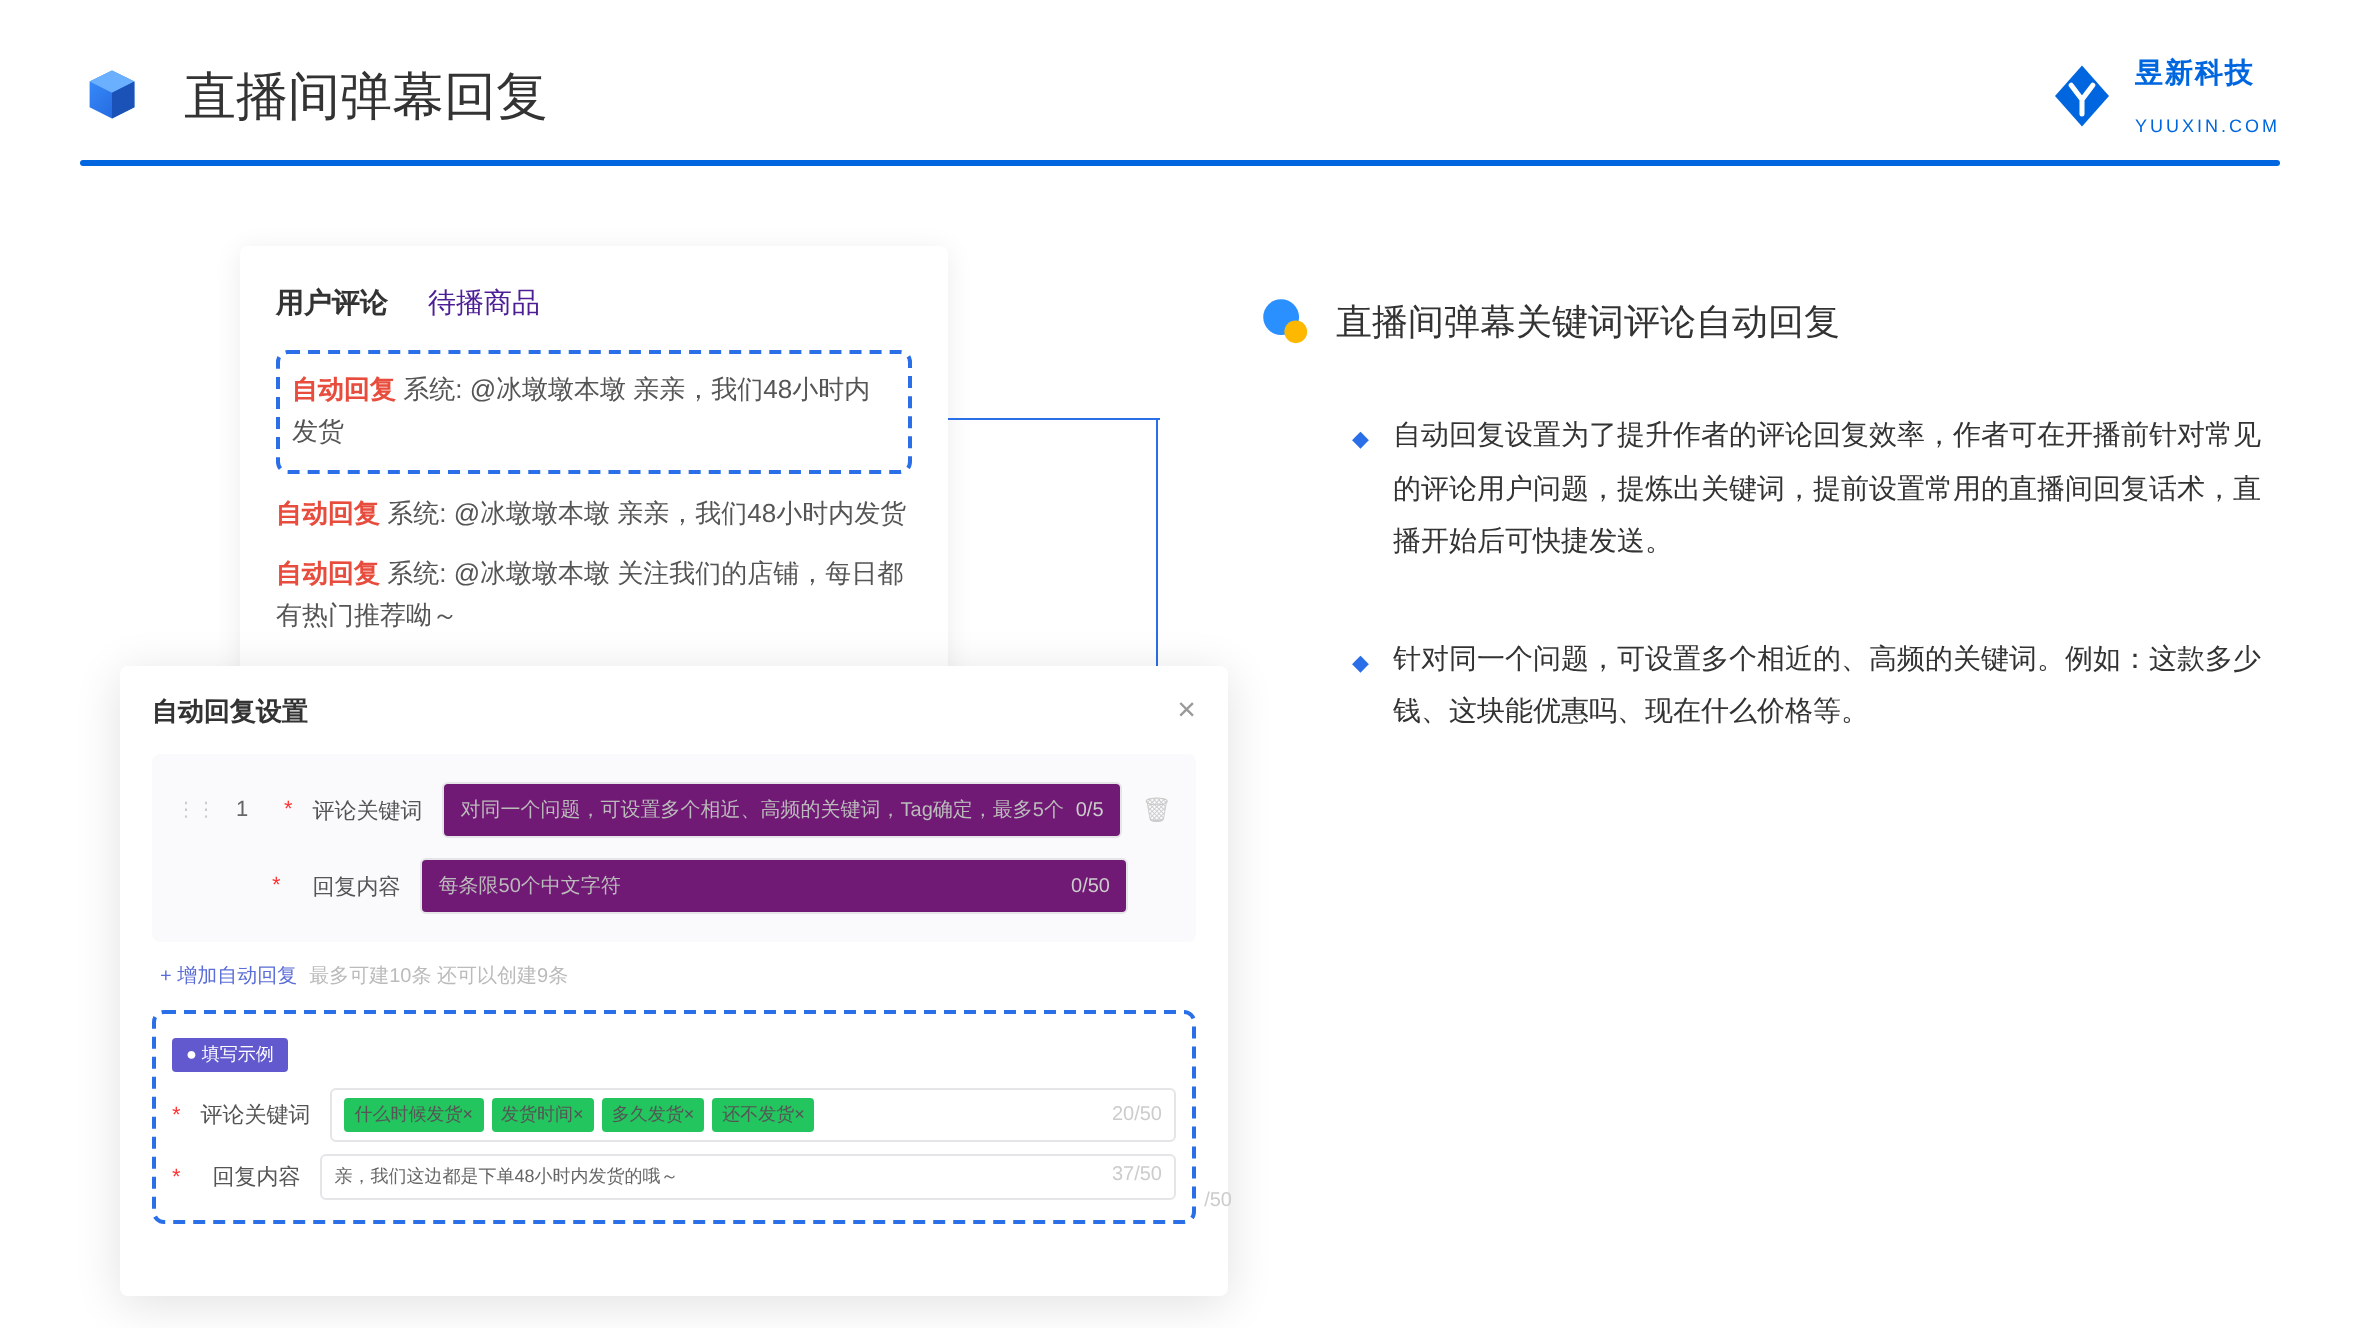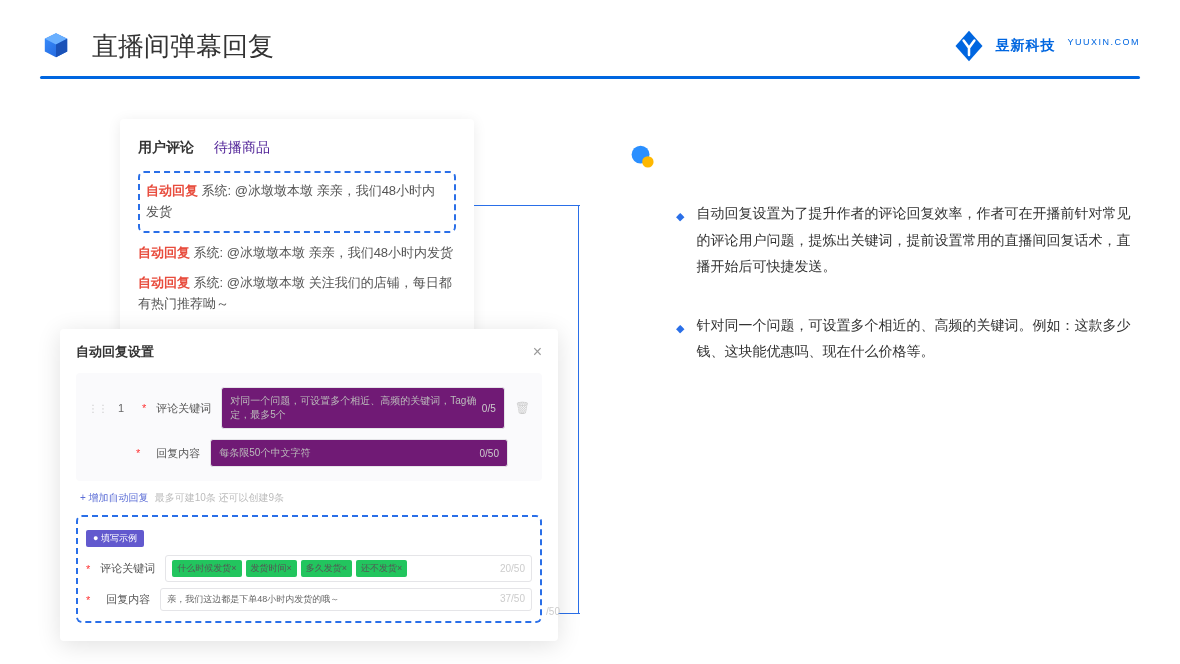--- a/index.html
+++ b/index.html
@@ -4,41 +4,41 @@
 <style>
 * { margin: 0; padding: 0; box-sizing: border-box; }
 body { font-family: "Microsoft YaHei", sans-serif; background: #fff; width: 1180px; height: 664px; position: relative; overflow: hidden; }
 
 
 .header { display: flex; align-items: center; padding: 28px 40px 0 40px; }
 .header-icon { width: 32px; height: 32px; margin-right: 20px; }
 .header-title { font-size: 26px; color: #333; font-weight: 500; }
 .header-logo { margin-left: auto; display: flex; align-items: center; gap: 8px; }
 .logo-mark { width: 36px; height: 36px; }
-.logo-text { display: flex; flex-direction: row; gap: 12px; }
+.logo-text { display: flex; flex-direction: column; gap: 12px; }
 .logo-cn { font-size: 14px; color: #0066e0; font-weight: 600; letter-spacing: 1px; }
 .logo-en { font-size: 9px; color: #0066e0; letter-spacing: 1.5px; }
 .divider { height: 3px; background: #0066e0; margin: 12px 40px 0 40px; border-radius: 2px; }
 
 
 .content { display: flex; padding: 40px 40px 20px 60px; gap: 60px; }
 .left { position: relative; width: 510px; height: 490px; }
 
 
 .comments-panel { position: absolute; top: 0; left: 60px; width: 354px; background: #fff; box-shadow: 0 2px 14px rgba(0,0,0,0.08); border-radius: 4px; padding: 20px 18px 14px 18px; }
 .tabs { display: flex; gap: 20px; font-size: 14px; margin-bottom: 14px; }
 .tab-active { color: #333; font-weight: 700; }
 .tab-inactive { color: #4c1d95; }
 .comment-row { font-size: 13px; color: #555; line-height: 1.6; margin-bottom: 10px; }
 .comment-tag { color: #e84c3d; font-weight: 600; }
 .highlight-box { border: 2.5px dashed #2a6fe8; border-radius: 6px; padding: 8px 6px; margin-bottom: 10px; }
 .connector1 { position: absolute; border: 1.5px solid #2a6fe8; }
 
 
-.settings-modal { position: absolute; top: 210px; left: 0; width: 498px; background: #fff; box-shadow: 0 4px 24px rgba(0,0,0,0.12); border-radius: 4px; padding: 14px 16px 18px 16px; }
+.settings-modal { position: absolute; top: 210px; left: 0; width: 554px; background: #fff; box-shadow: 0 4px 24px rgba(0,0,0,0.12); border-radius: 4px; padding: 14px 16px 36px 16px; }
 .modal-header { display: flex; align-items: center; justify-content: space-between; padding-bottom: 12px; }
 .modal-title { font-size: 13px; color: #333; font-weight: 600; }
 .close-x { color: #999; font-size: 16px; }
 .form-section { background: #fafafc; border-radius: 4px; padding: 14px 12px; position: relative; }
 .form-row { display: flex; align-items: center; gap: 10px; margin-bottom: 10px; }
 .row-num { width: 14px; font-size: 11px; color: #666; display: flex; align-items: center; gap: 4px; }
 .drag-dots { color: #ccc; font-size: 10px; }
 .req-star { color: #f33; font-size: 11px; }
 .form-label { font-size: 11px; color: #555; min-width: 50px; text-align: right; }
 .form-input { flex: 1; background: #701a75; border: 1px solid #e5e5e8; border-radius: 3px; padding: 6px 8px; font-size: 10px; color: #bbb; display: flex; justify-content: space-between; align-items: center; }
@@ -186,20 +186,21 @@
   </div>
 
   <div class="right">
     <div class="section-head">
       <span class="chat-icon">
         <svg viewBox="0 0 32 32">
             <circle cx="13" cy="13" r="11" fill="#2a8fff"></circle>
             <circle cx="22" cy="22" r="7" fill="#ffb800"></circle>
           </svg>
       </span>
+      <div class="section-title">直播间弹幕关键词评论自动回复</div>
     </div>
     <div class="bullet-list">
       <div class="bullet-item">
         <span class="diamond">◆</span>
         <span>自动回复设置为了提升作者的评论回复效率，作者可在开播前针对常见的评论用户问题，提炼出关键词，提前设置常用的直播间回复话术，直播开始后可快捷发送。</span>
       </div>
       <div class="bullet-item">
         <span class="diamond">◆</span>
         <span>针对同一个问题，可设置多个相近的、高频的关键词。例如：这款多少钱、这块能优惠吗、现在什么价格等。</span>
       </div>

